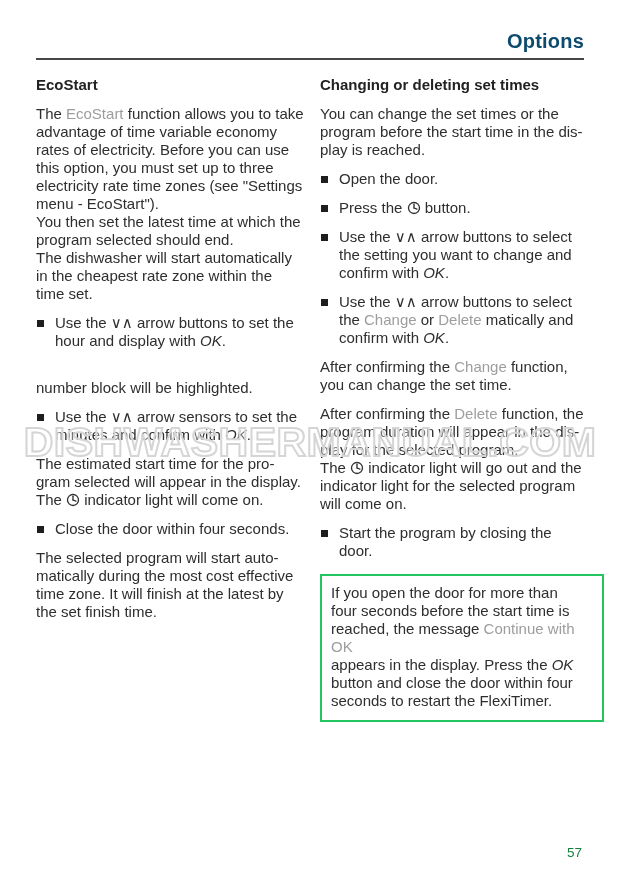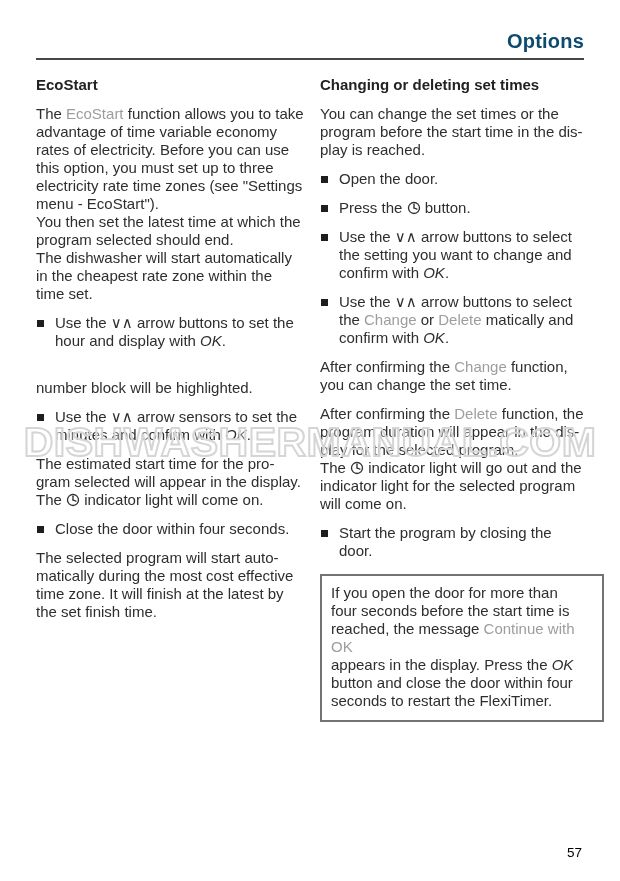--- a/index.html
+++ b/index.html
@@ -26,40 +26,40 @@
     margin:0 0 11px 0; line-height:18px;
   }
   .block { font-size:15px; line-height:18px; margin:0 0 11px 0; }
   .bullet { display:flex; }
   .sq {
     width:7px; height:7px; background:#1e1e1e;
     margin:6px 11px 0 1px; flex:none;
   }
   .btxt { flex:1; }
   .note {
-    border:2px solid #737373;
+    border:2px solid #22c55e;
     padding:8px 8px 10px 9px;
     margin-top:14px; margin-bottom:0;
   }
   .gray { color:#9d9d9d; }
   .italic { font-style:italic; }
   .clock { width:14px; height:14px; vertical-align:-2px; }
   .watermark {
     position:absolute; top:419px; left:50%;
     transform:translateX(-50%);
     white-space:nowrap;
     font-size:41px; font-weight:bold;
     color:rgba(255,255,255,0.35);
     -webkit-text-stroke:2px #d5d5d5;
     letter-spacing:0.5px;
     pointer-events:none;
   }
   .page-number {
     position:absolute; right:38px; bottom:21px;
-    font-size:13.5px; color:#000000;
+    font-size:13.5px; color:#15803d;
   }
 </style>
 </head>
 <body>
 
 <div class="page">
   <div class="header">
     <div class="page-title">Options</div>
     <div class="rule"></div>
   </div>

